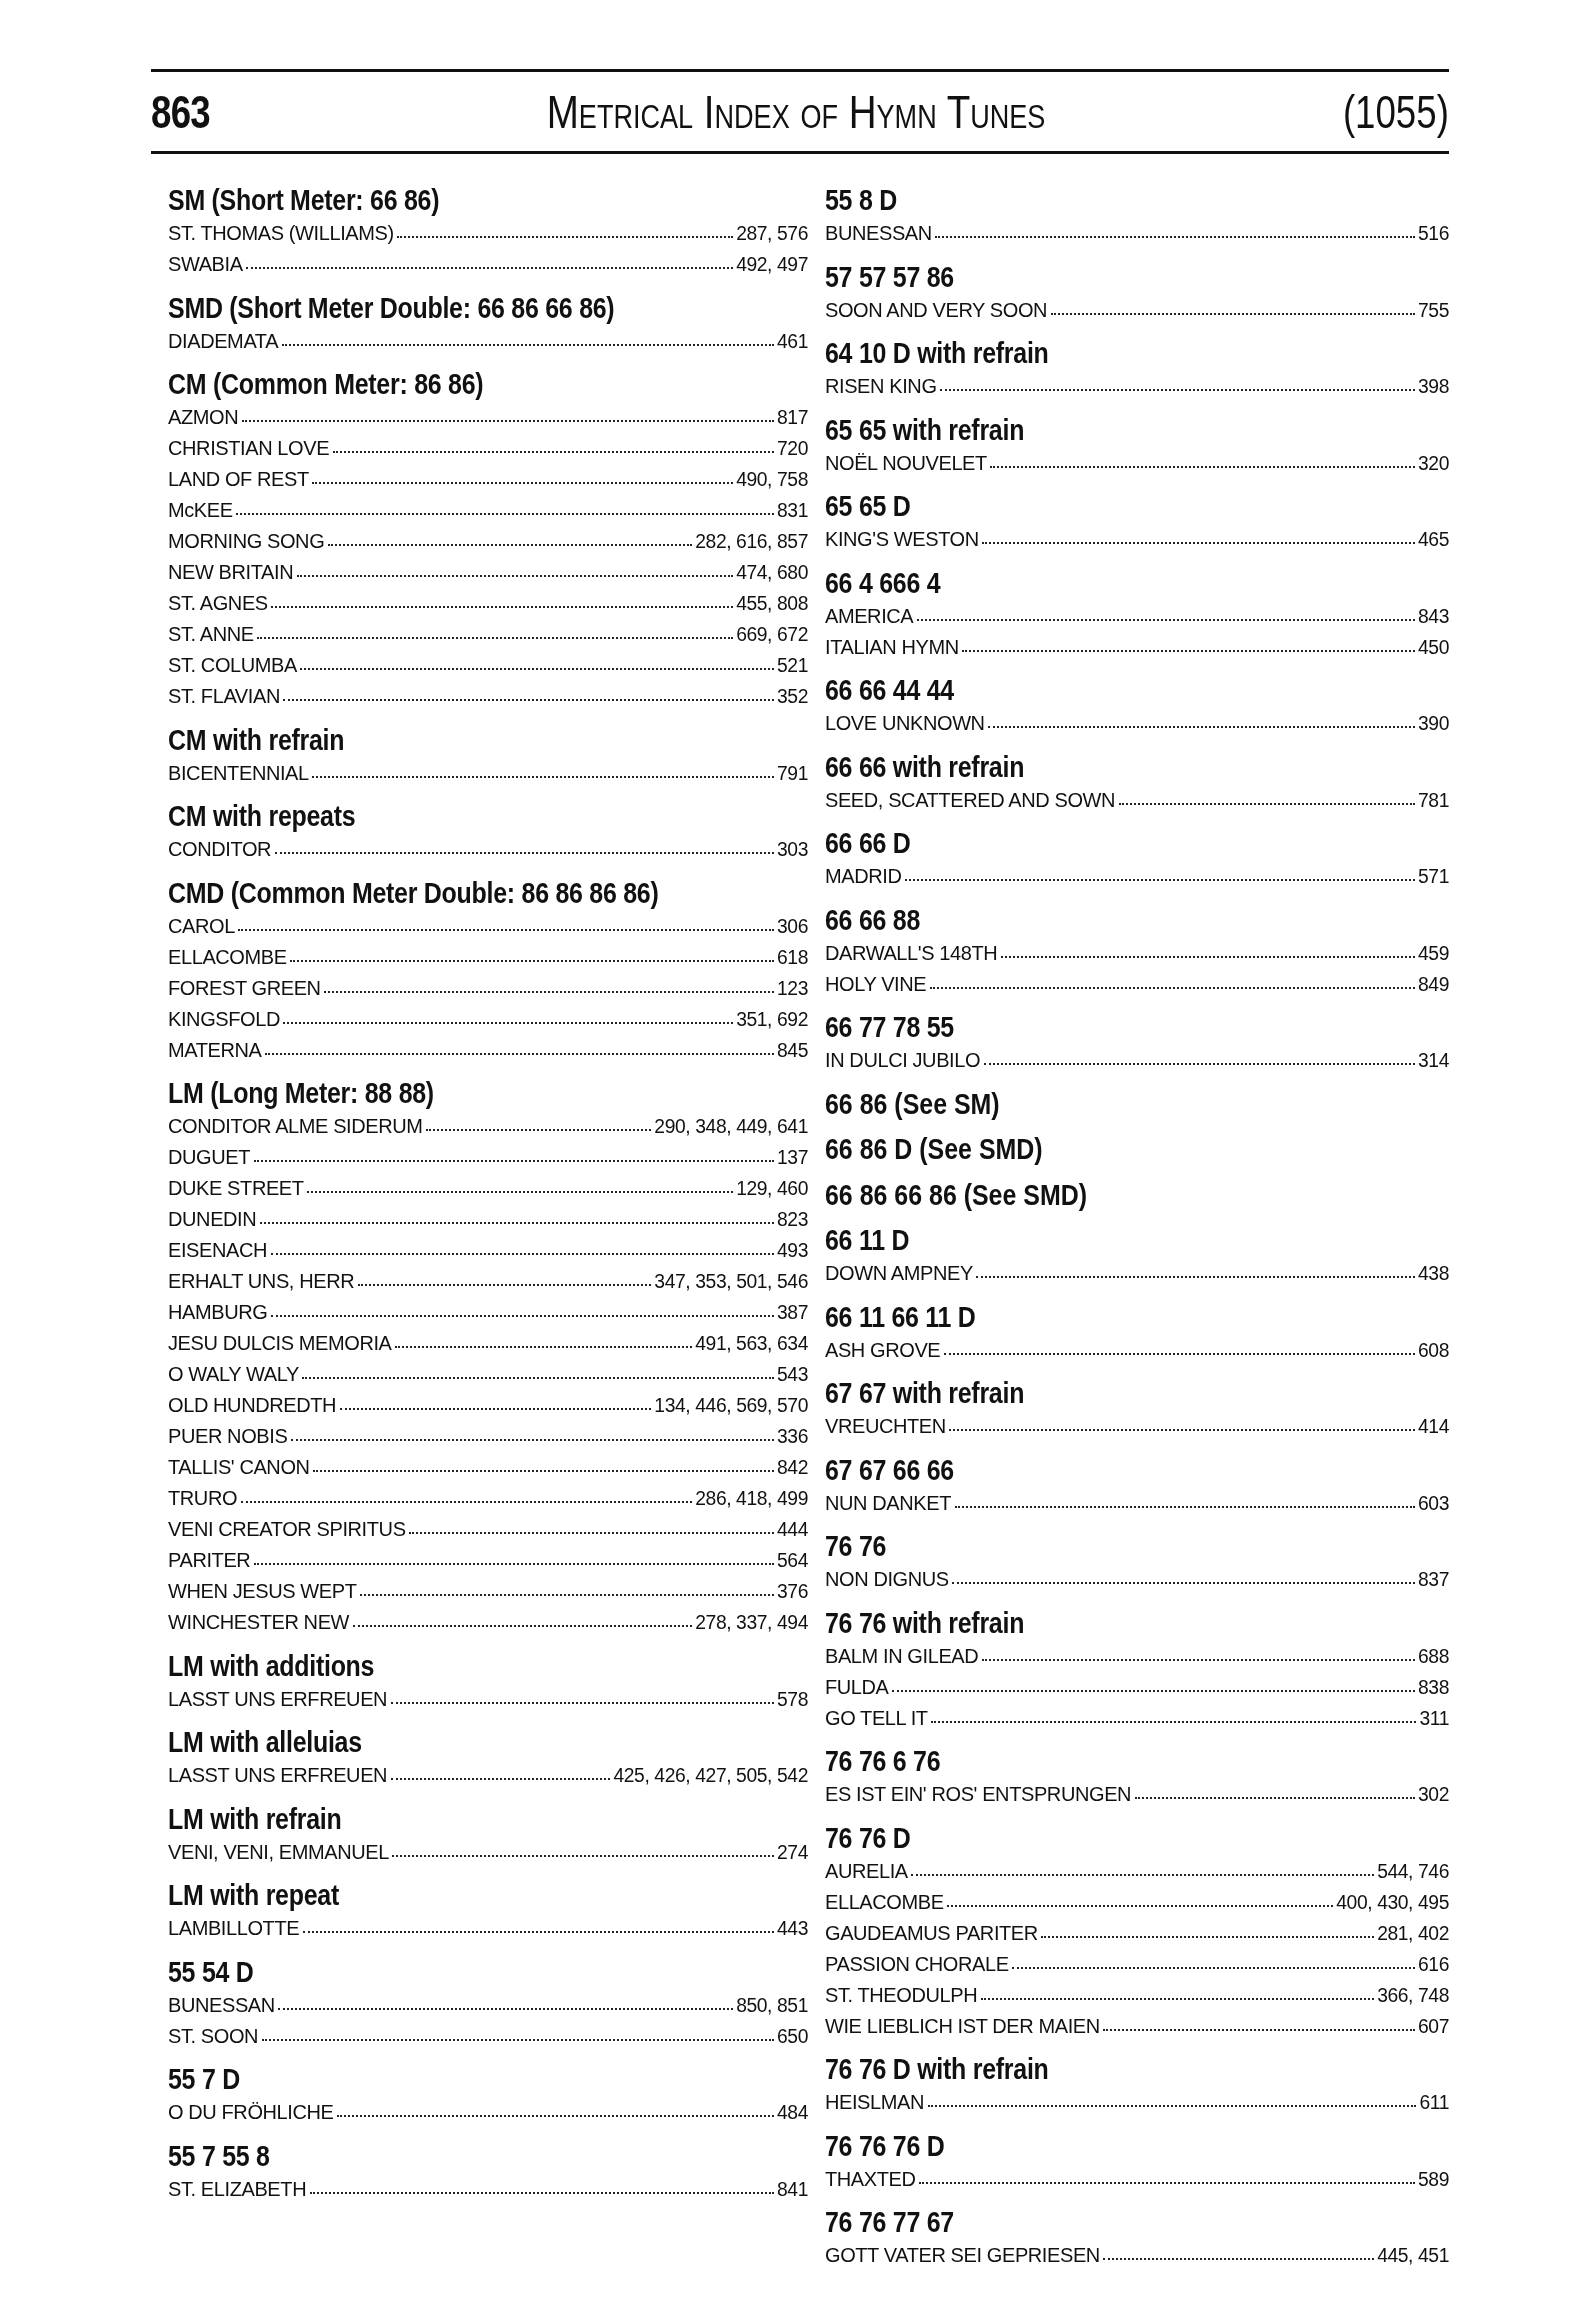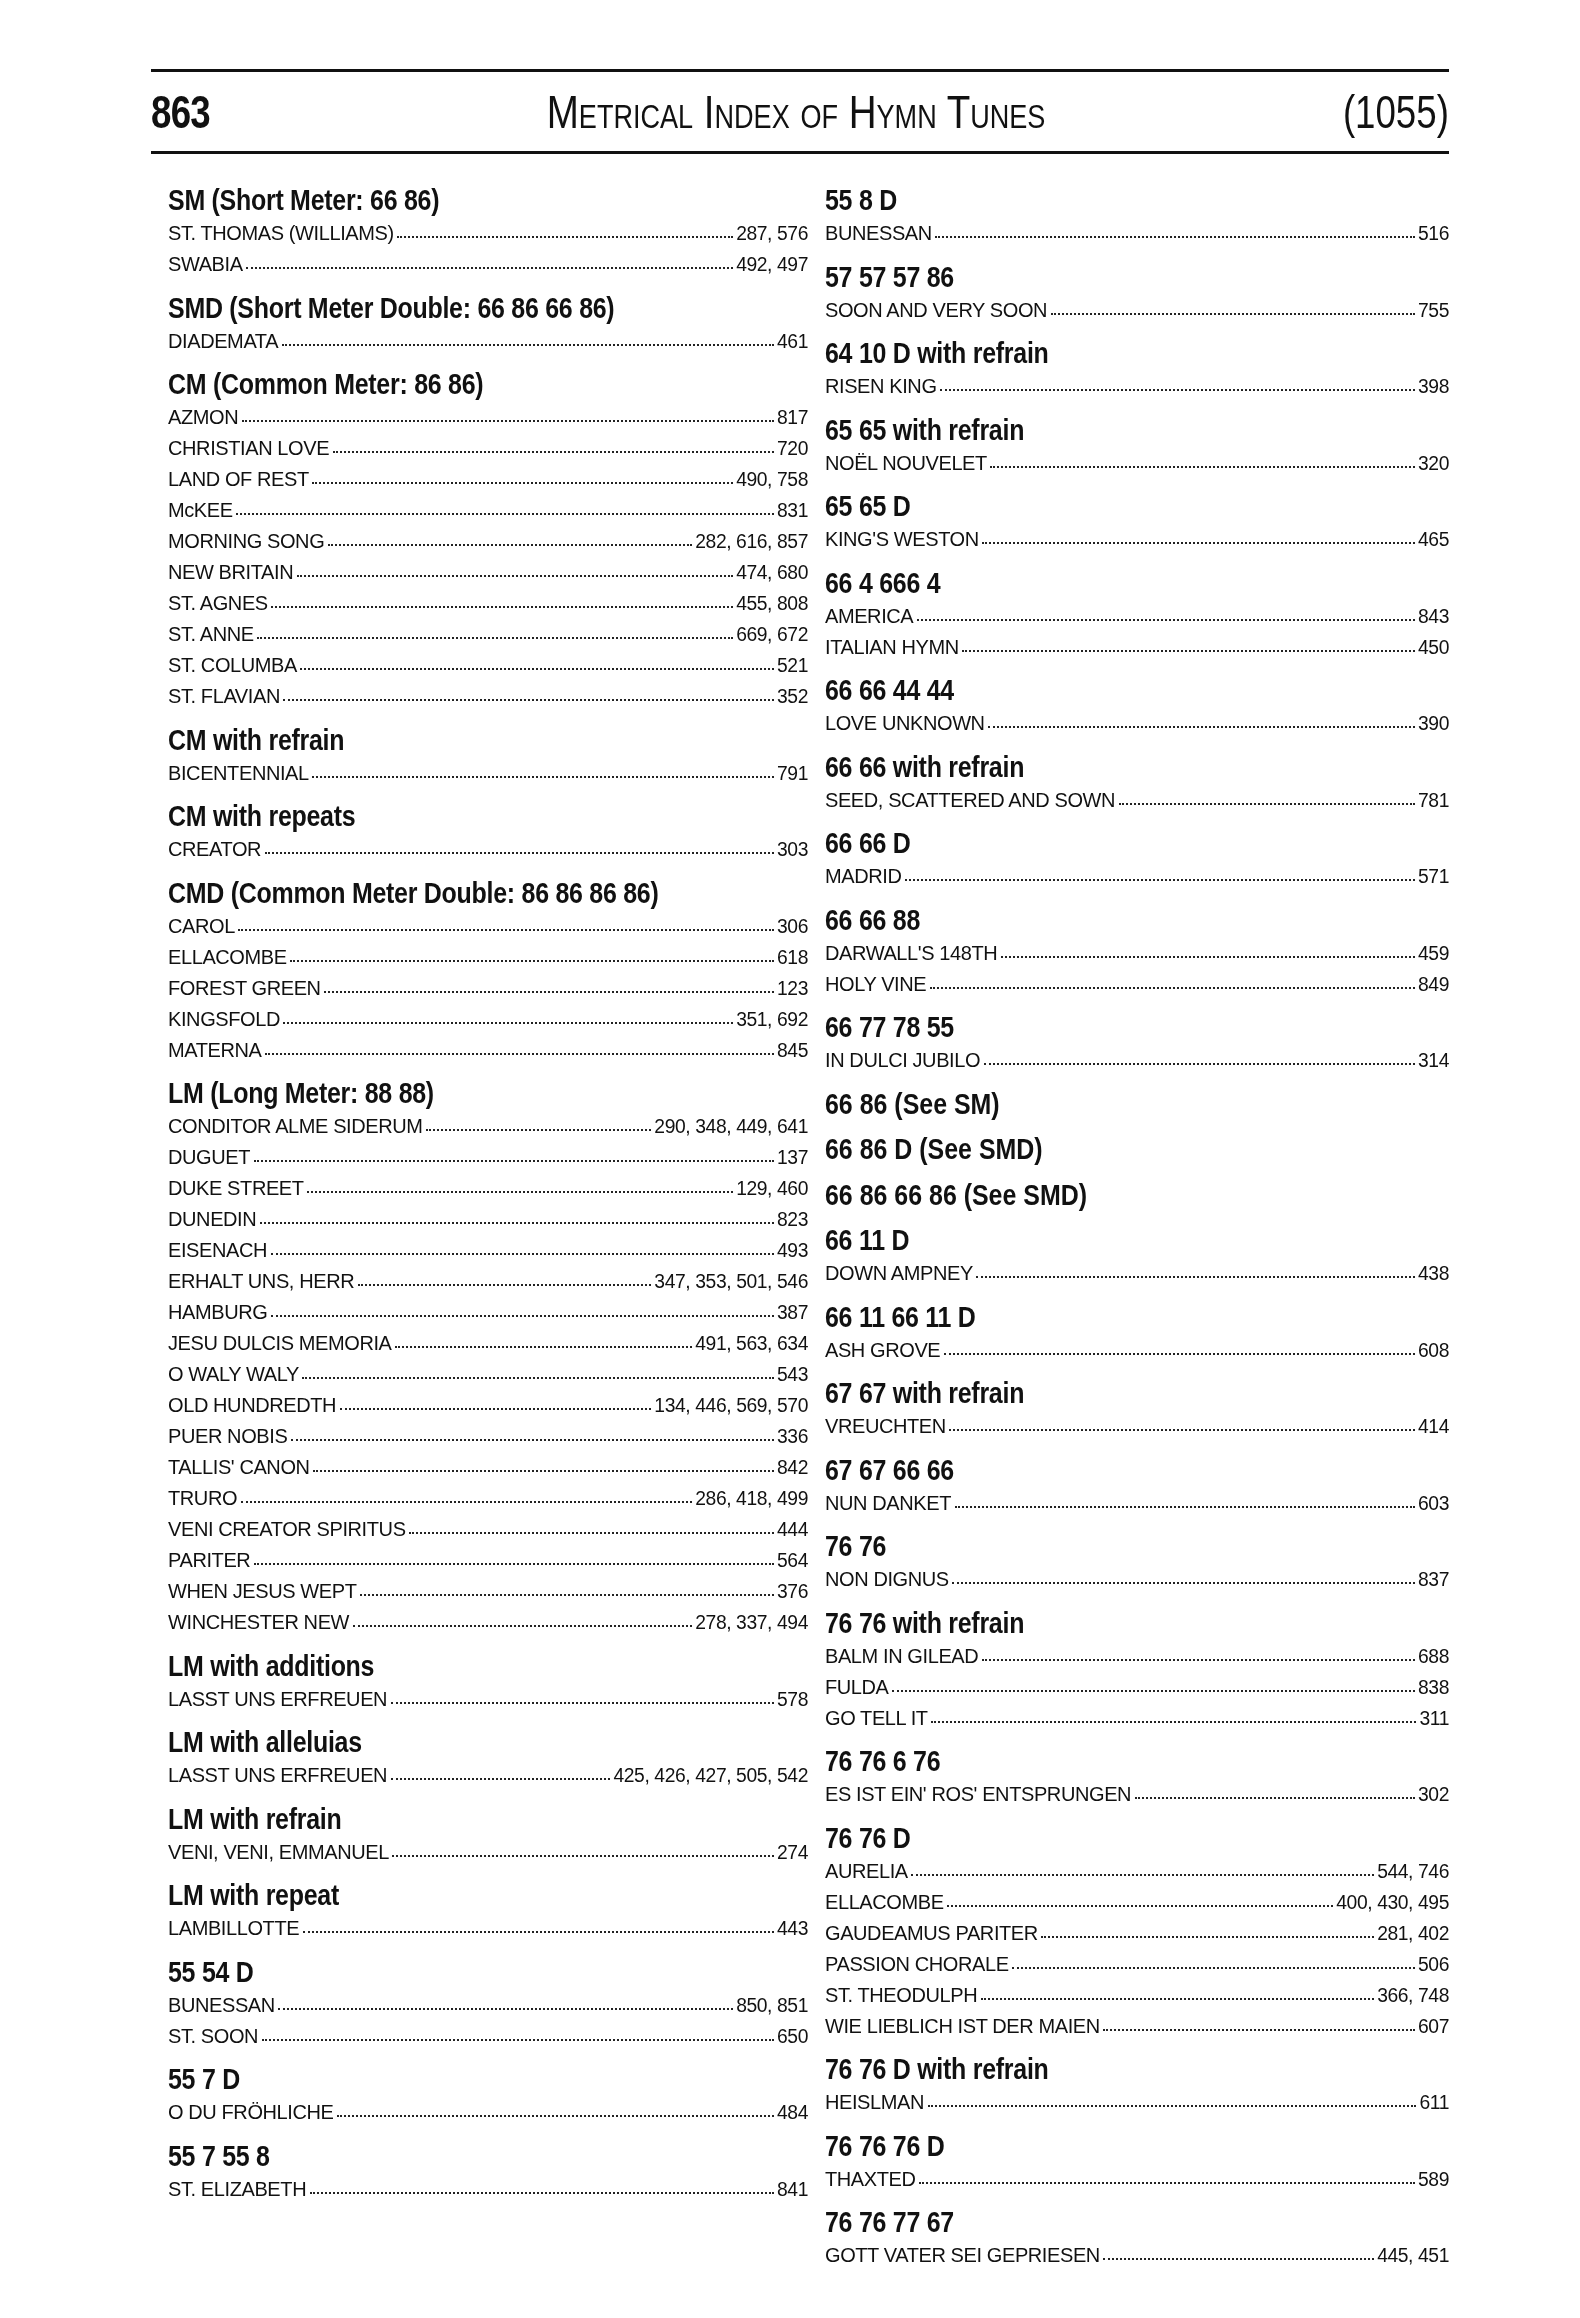--- a/index.html
+++ b/index.html
@@ -132,21 +132,21 @@
           <div class="heading">CM with refrain</div>
           <div class="entry">
             <span class="name">BICENTENNIAL</span>
             <span class="leader"></span>
             <span class="pages">791</span>
           </div>
         </div>
         <div class="section">
           <div class="heading">CM with repeats</div>
           <div class="entry">
-            <span class="name">CREATOR</span>
+            <span class="name">CONDITOR</span>
             <span class="leader"></span>
             <span class="pages">303</span>
           </div>
         </div>
         <div class="section">
           <div class="heading">CMD (Common Meter Double: 86 86 86 86)</div>
           <div class="entry">
             <span class="name">CAROL</span>
             <span class="leader"></span>
             <span class="pages">306</span>
@@ -509,21 +509,21 @@
             <span class="pages">400, 430, 495</span>
           </div>
           <div class="entry">
             <span class="name">GAUDEAMUS PARITER</span>
             <span class="leader"></span>
             <span class="pages">281, 402</span>
           </div>
           <div class="entry">
             <span class="name">PASSION CHORALE</span>
             <span class="leader"></span>
-            <span class="pages">506</span>
+            <span class="pages">616</span>
           </div>
           <div class="entry">
             <span class="name">ST. THEODULPH</span>
             <span class="leader"></span>
             <span class="pages">366, 748</span>
           </div>
           <div class="entry">
             <span class="name">WIE LIEBLICH IST DER MAIEN</span>
             <span class="leader"></span>
             <span class="pages">607</span>

